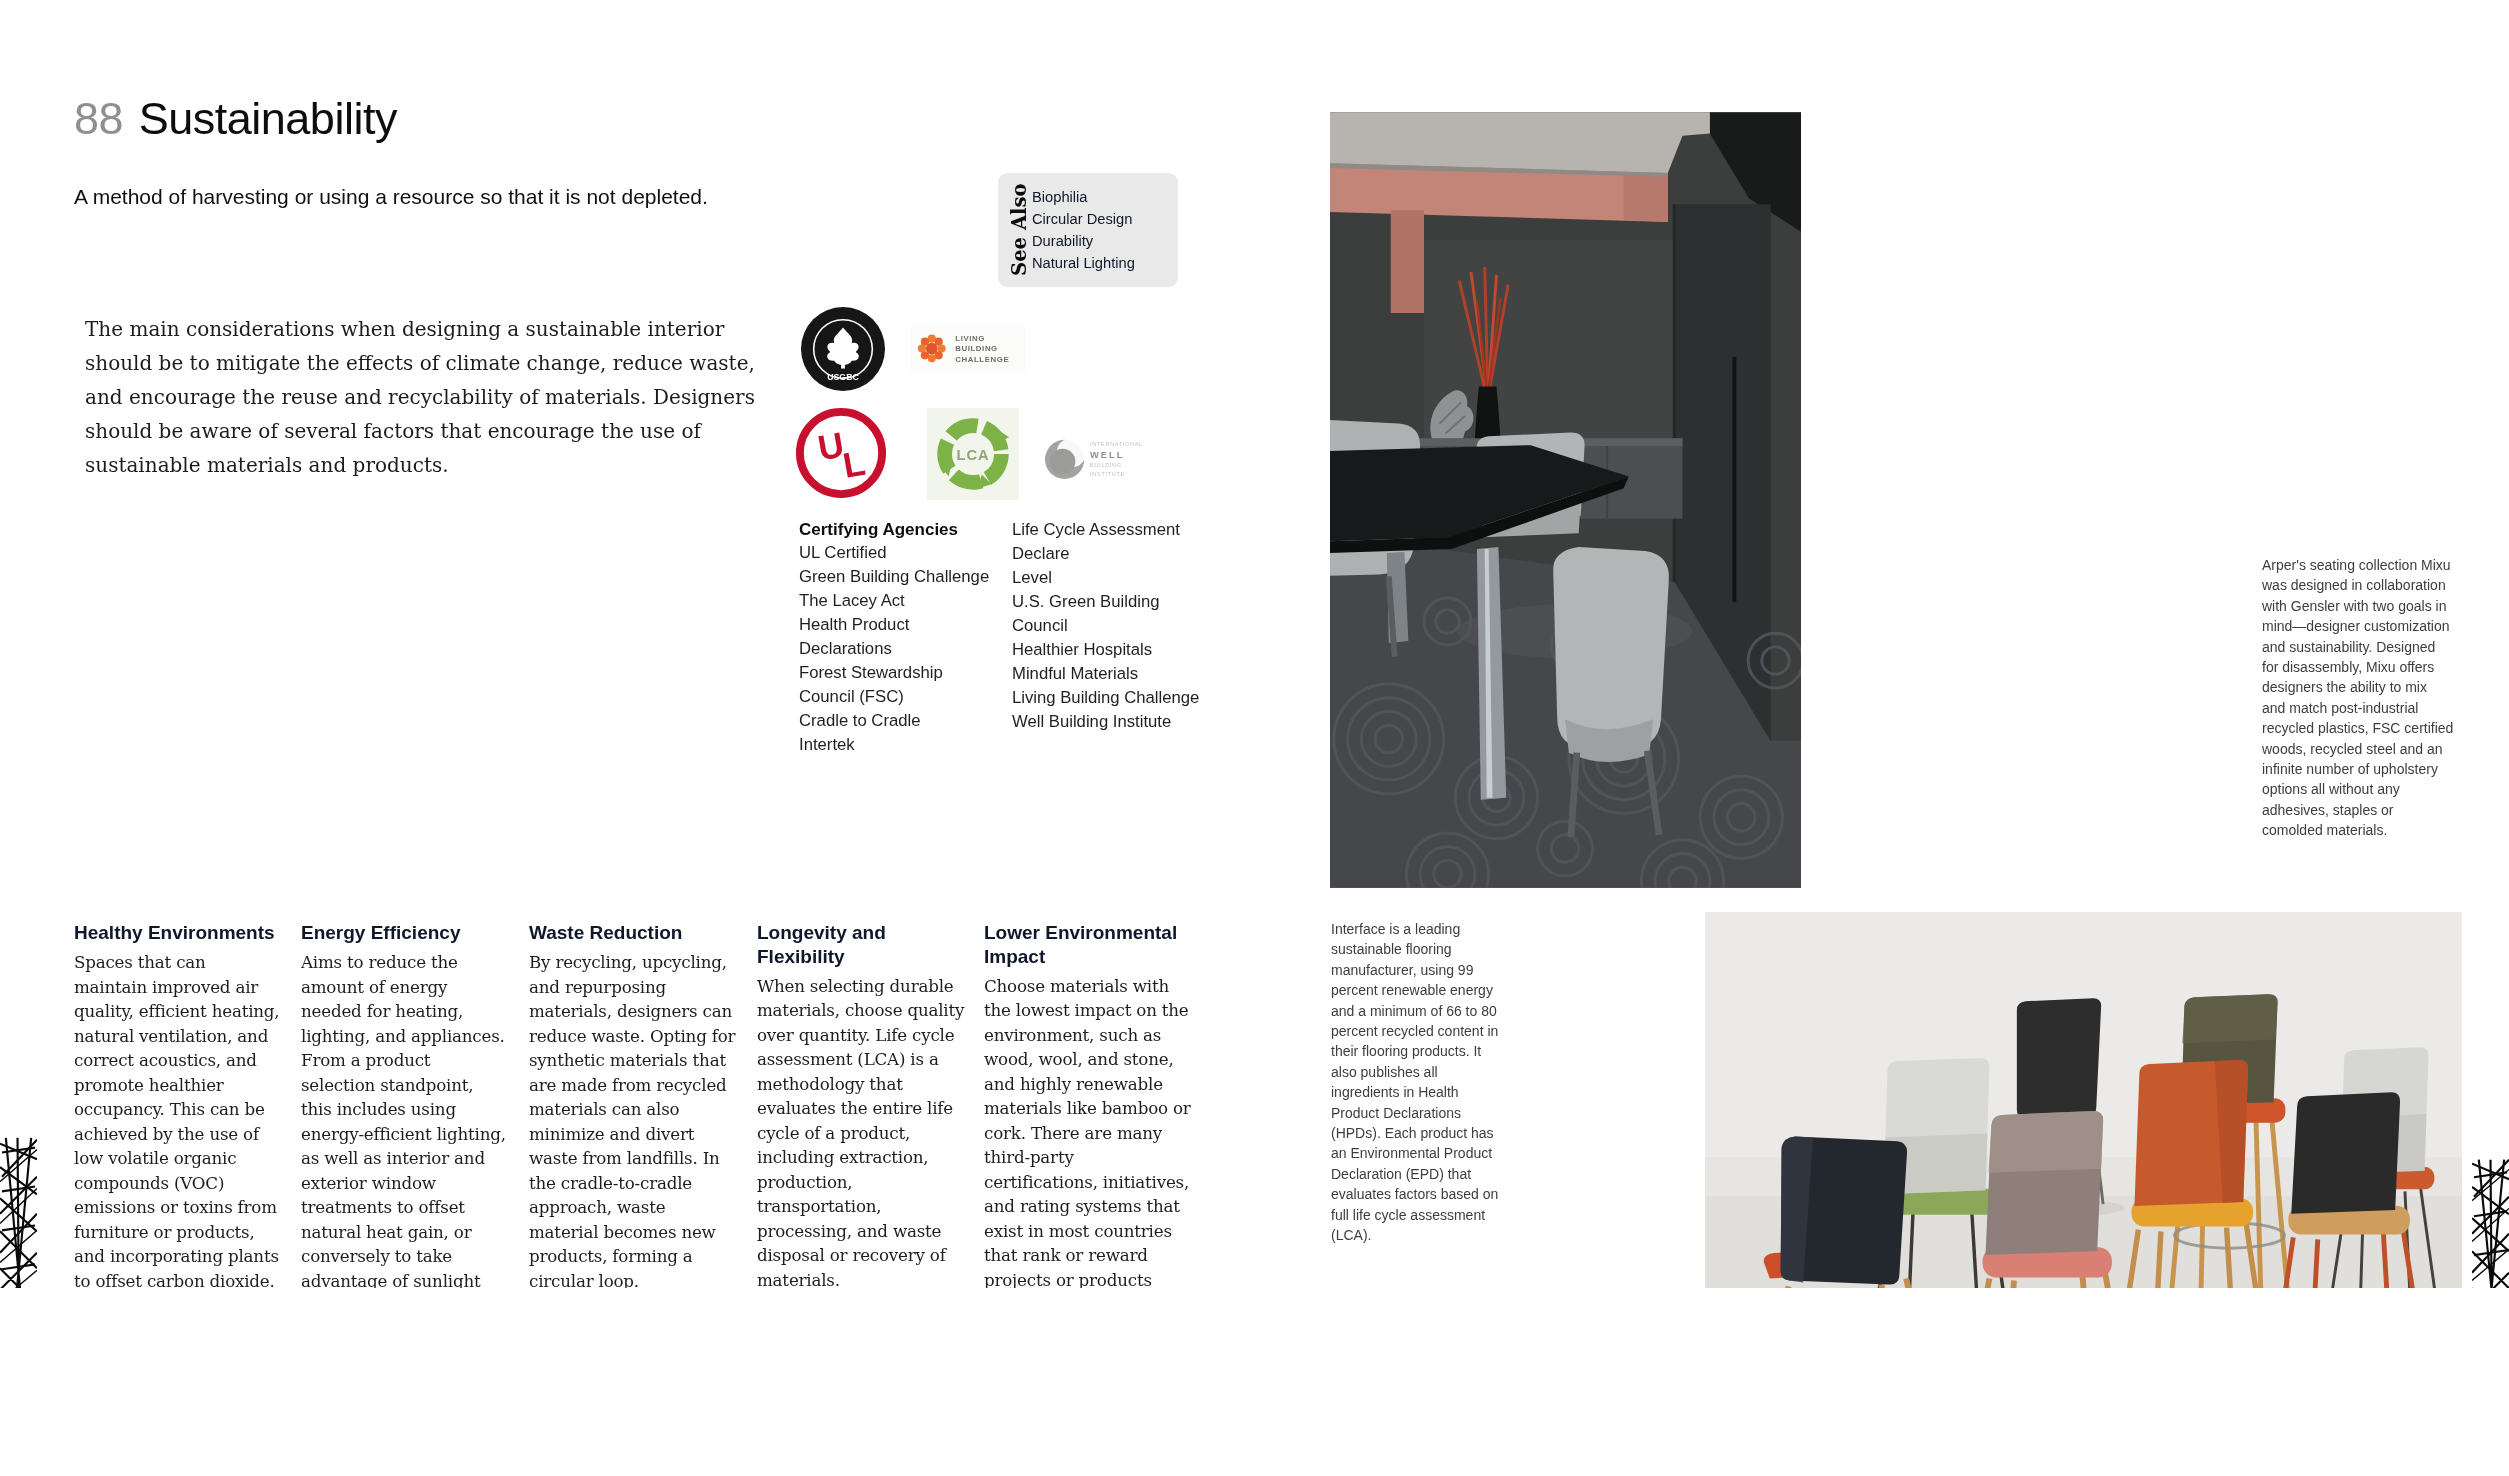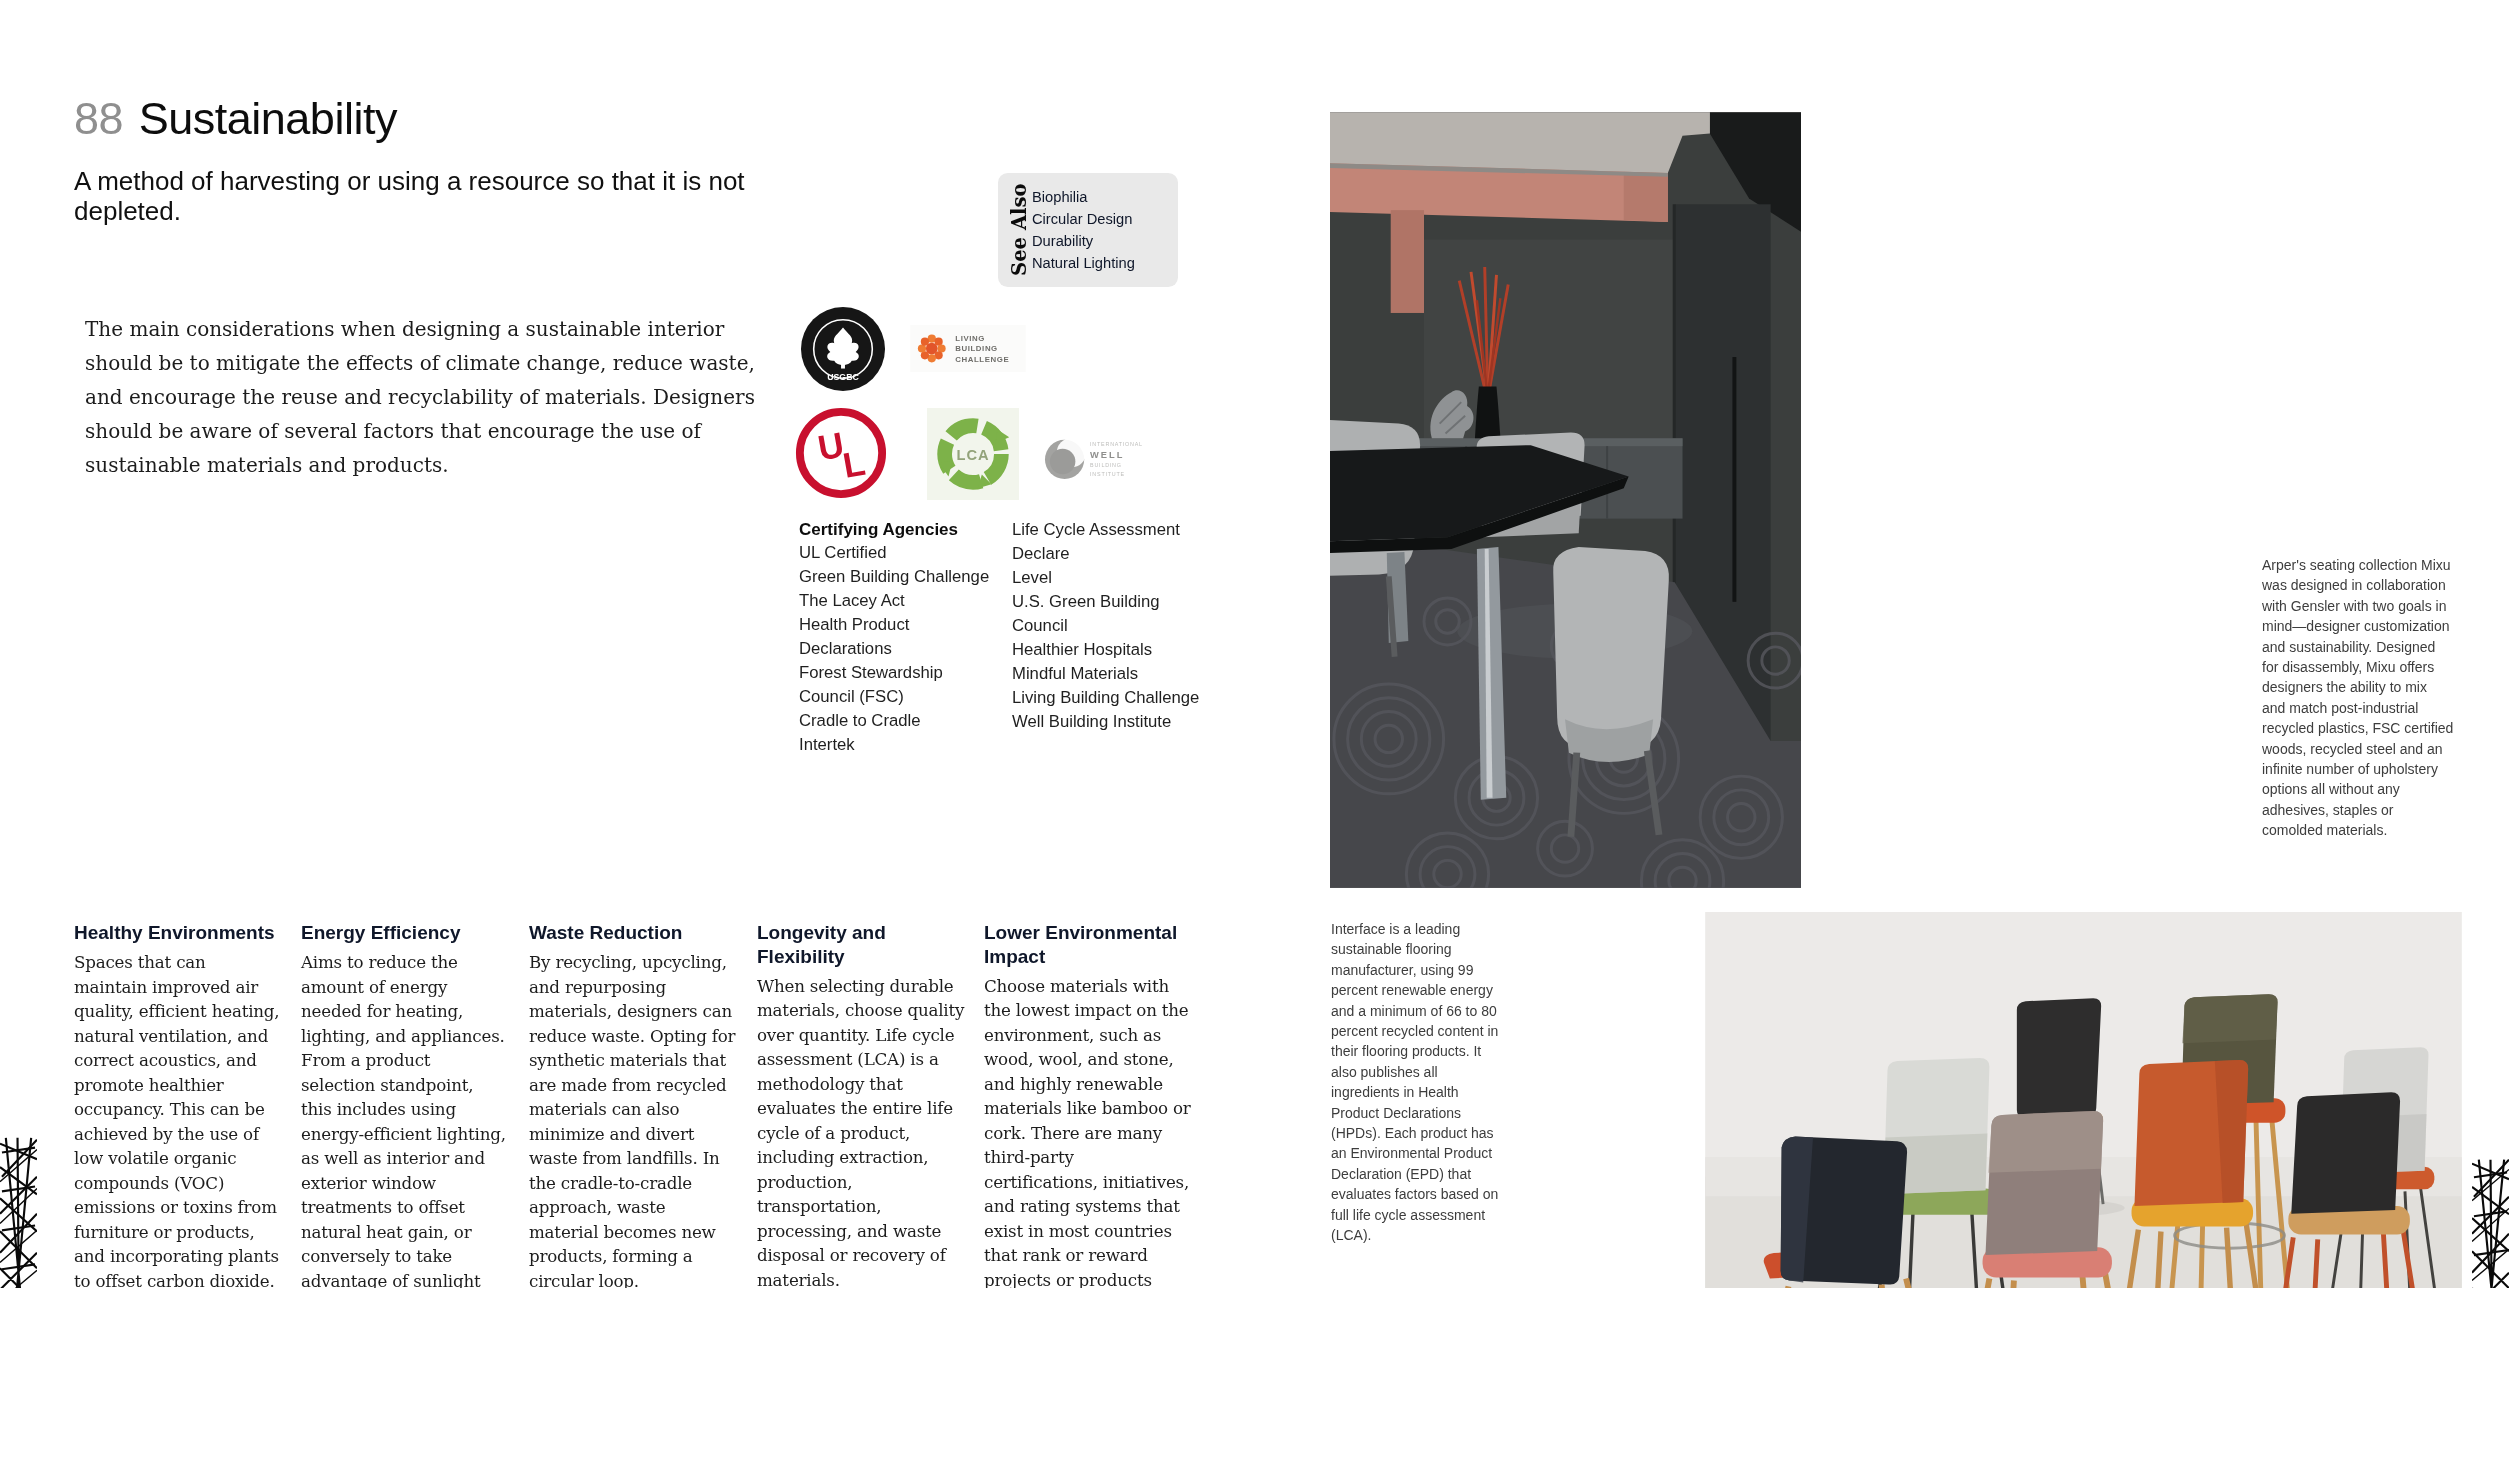--- a/index.html
+++ b/index.html
@@ -5,21 +5,21 @@
   html,body{margin:0;padding:0;background:#ffffff;}
   .spread{position:relative;width:2509px;height:1288px;background:#ffffff;overflow:hidden;
           font-family:"Liberation Sans",sans-serif;color:#111;}
   .abs{position:absolute;}
   .serif{font-family:"DejaVu Serif",serif;}
 
   
   .title-row{left:74px;top:93px;font-size:45px;letter-spacing:-0.5px;white-space:nowrap;}
   .title-num{color:#8f8f8f;margin-right:15.7px;}
   .title-main{color:#0d0d0d;}
-  .definition{left:74px;top:166px;width:686px;font-size:26px;line-height:30px;color:#101010;}
+  .definition{left:74px;top:182px;width:686px;font-size:21px;line-height:30px;color:#101010;}
   .intro{left:85px;top:312px;width:686px;font-size:20px;line-height:34px;color:#1c1c1c;}
 
   .see-also-box{left:998px;top:173px;width:180px;height:114px;background:#e9e9e9;border-radius:9.8px;}
   .see-also-label{position:absolute;left:9.8px;top:9.8px;height:94px;writing-mode:vertical-rl;
                   transform:rotate(180deg);font-family:"DejaVu Serif",serif;font-weight:bold;
                   font-size:19.6px;color:#0c0c0c;text-align:center;}
   .see-also-items{position:absolute;left:34px;top:12.7px;font-size:14.7px;line-height:22px;color:#0f172a;}
 
   .cert-head{left:799px;top:518px;width:206px;font-size:17px;font-weight:bold;color:#0d0d0d;line-height:24px;}
   .cert-col{font-size:16.7px;line-height:24px;color:#1f1f1f;}

